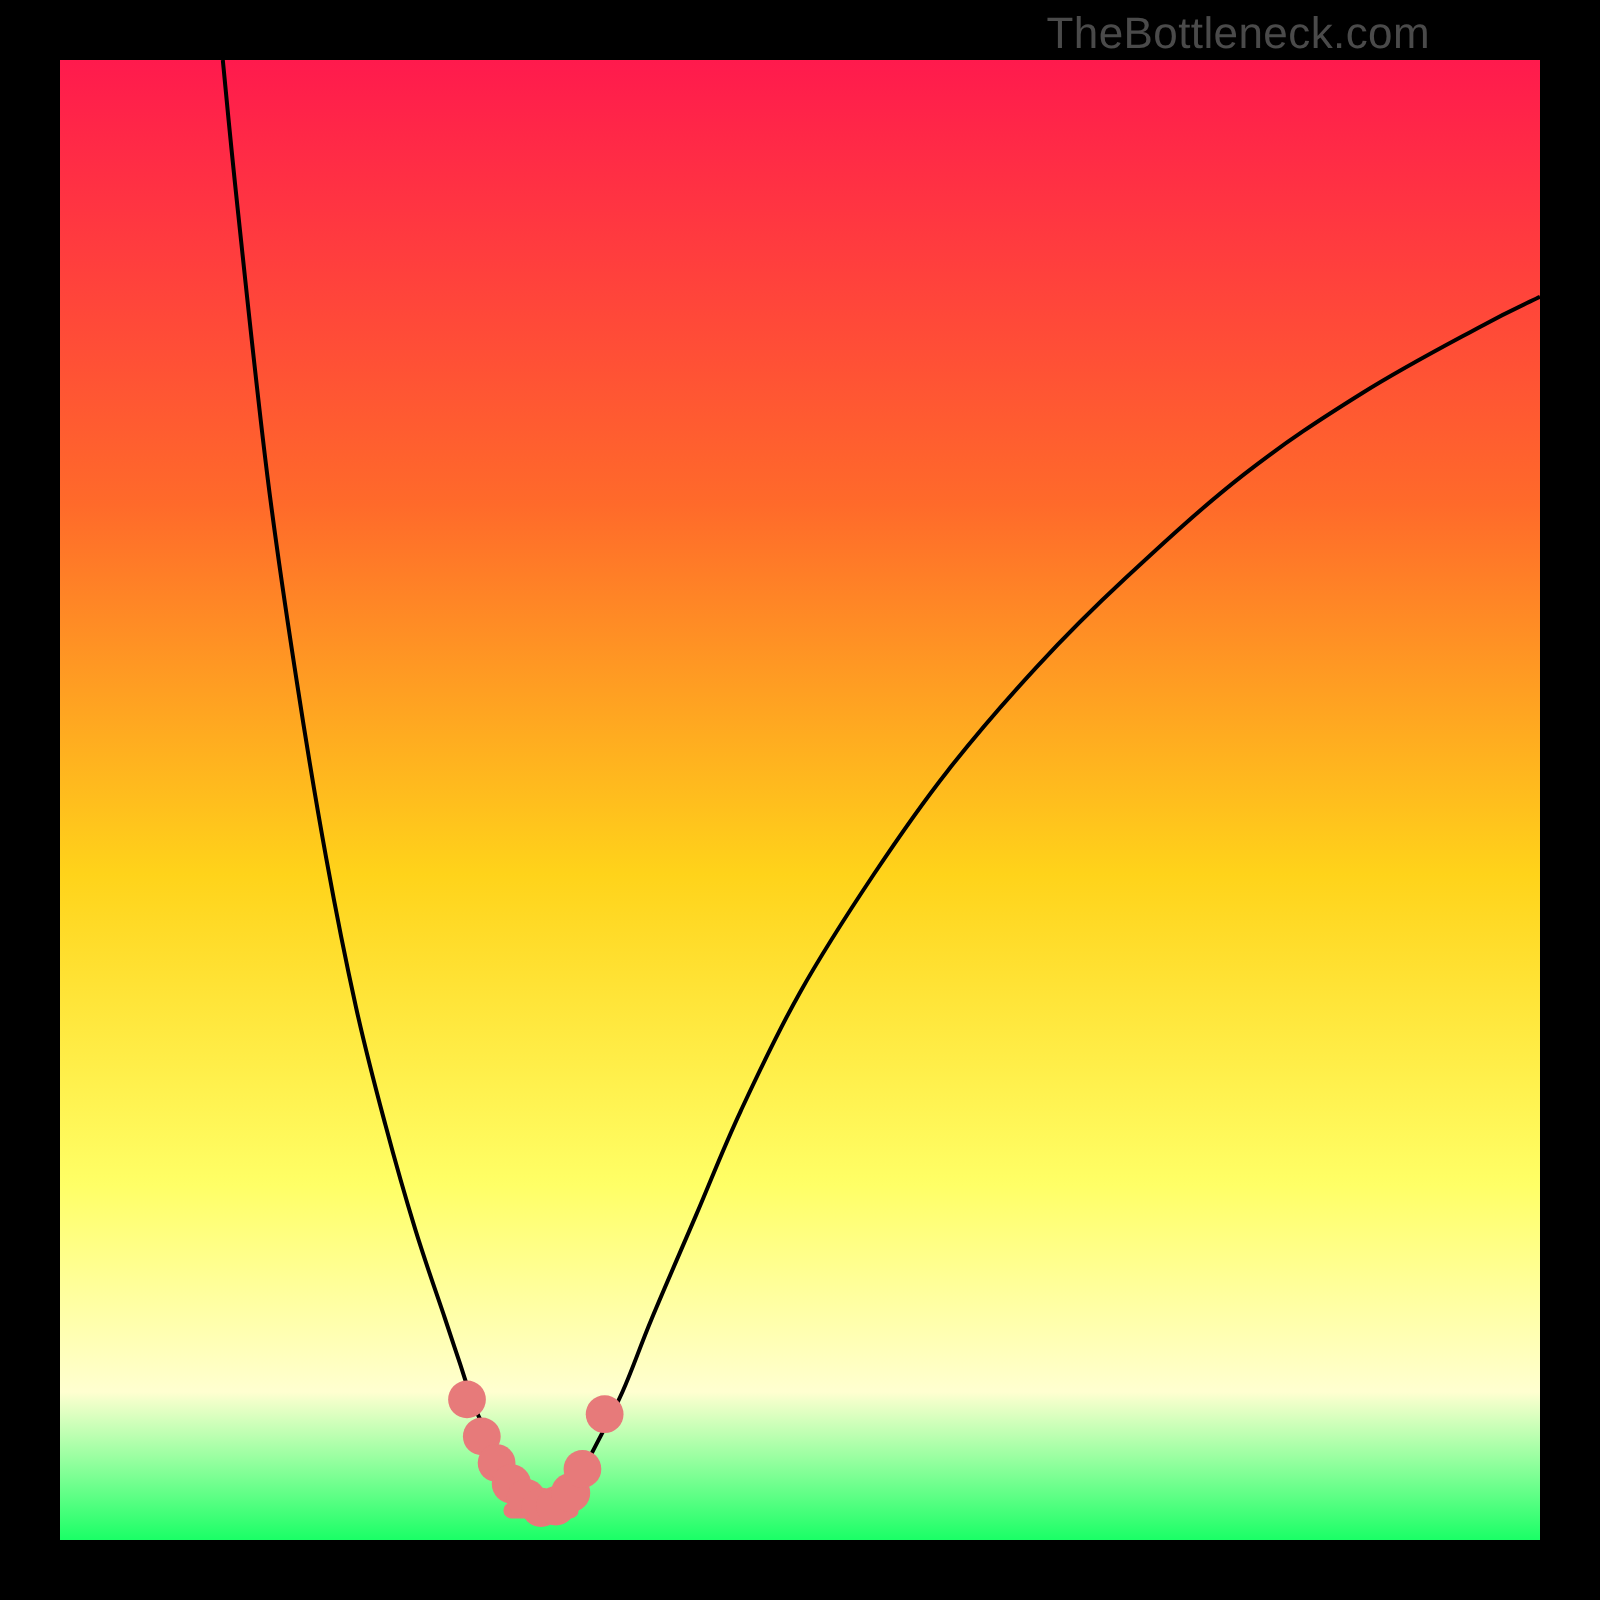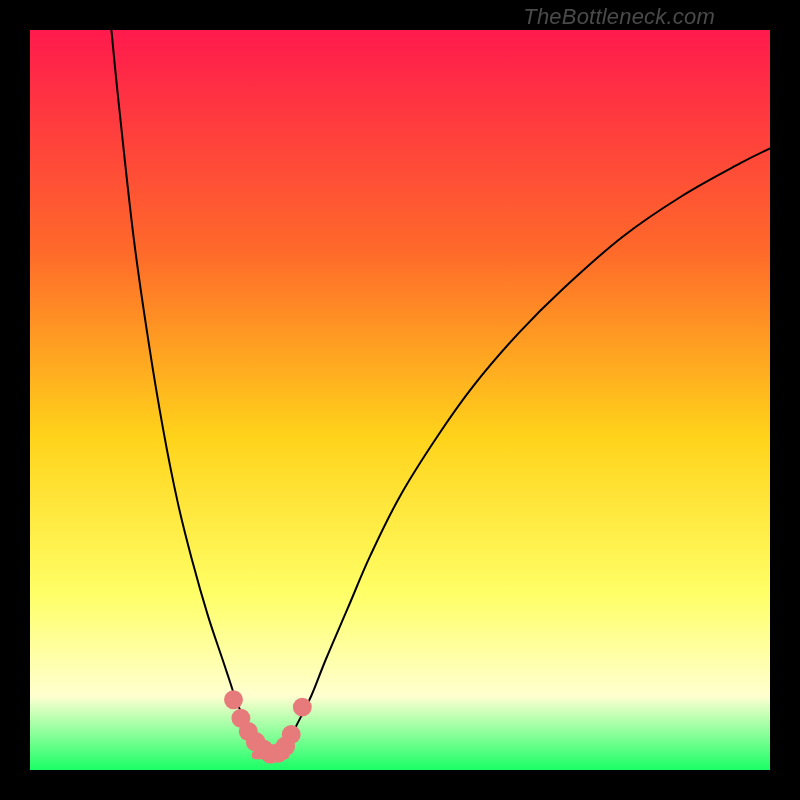--- a/index.html
+++ b/index.html
@@ -10,21 +10,20 @@
     background: #000;
     overflow: hidden;
   }
   .frame {
     position: absolute;
     left: 0;
     top: 0;
     width: 725px;
     height: 800px;
     background: #000;
-    font-style: italic;
   }
   .plot {
     position: absolute;
     left: 30px;
     top: 30px;
     width: 740px;
     height: 740px;
     overflow: hidden;
   }
   .watermark {

